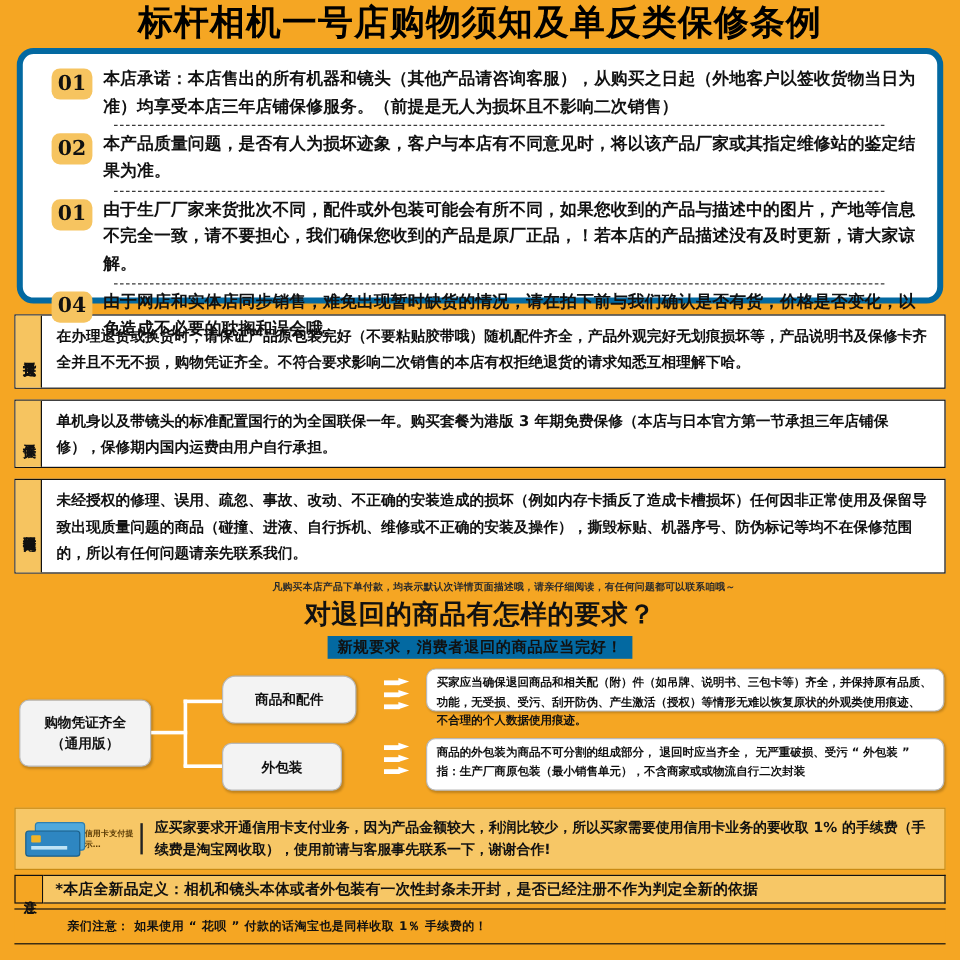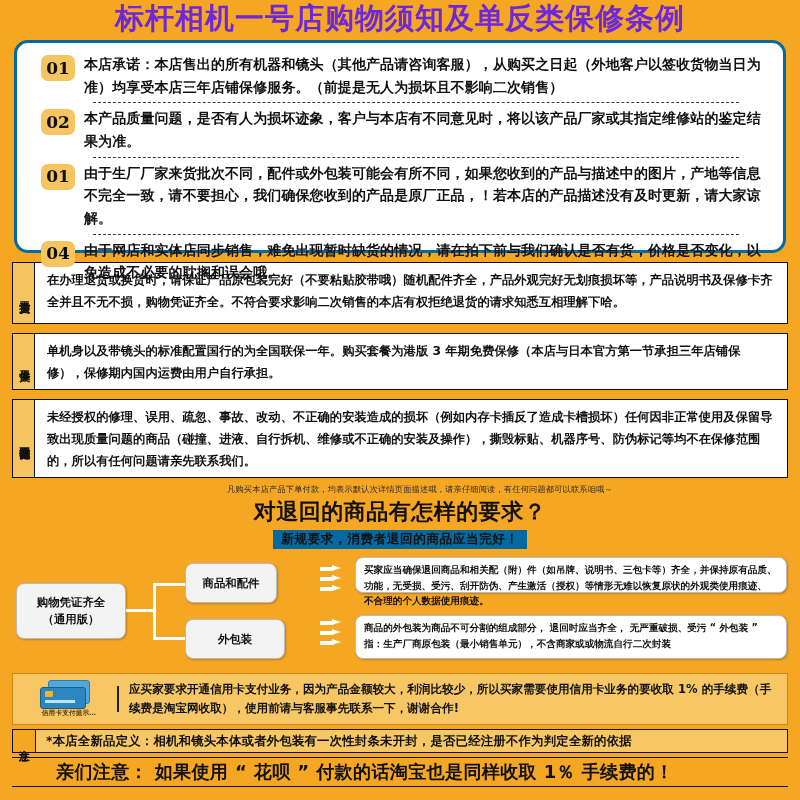--- a/index.html
+++ b/index.html
@@ -17,29 +17,29 @@
     height:38px;
     display:flex;align-items:center;justify-content:center;
     background:#F5A623;
   }
   .title-bar h1{
     margin:0;
     font-family:"DejaVu Serif","Liberation Serif",serif;
     font-weight:700;
     font-size:29px;
     letter-spacing:1px;
-    color:#6d28d9;
+    color:#000000;
     white-space:nowrap;
   }
 
   
   .notice-card{
     margin:2px 14px 0 14px;
     background:#ffffff;
-    border:3px solid #0369a1;
+    border:5px solid #0369a1;
     border-radius:14px;
     padding:6px 10px 4px 10px;
     box-sizing:border-box;
     height:213px;
   }
   .notice-item{
     display:flex;
     align-items:flex-start;
     padding:4px 0 0 0;
   }
@@ -101,21 +101,21 @@
     line-height:1.78;
     font-weight:600;
     color:#111;
   }
   .panel-body p{margin:0;}
 
   
   .disclaimer{
     text-align:center;
     font-size:8.2px;
-    font-weight:400;
+    font-weight:700;
     color:#2b2b2b;
     padding-top:6px;
     letter-spacing:0.2px;
     margin-left:40px;
   }
 
   
   .section-head{
     text-align:center;
     padding-top:2px;
@@ -152,21 +152,21 @@
     box-shadow:1px 1px 2px rgba(0,0,0,.22);
     display:flex;align-items:center;justify-content:center;
     text-align:center;
     font-size:11.4px;
     font-weight:700;
     color:#111;
     line-height:1.45;
     box-sizing:border-box;
   }
   .node-root{left:6px;top:26px;width:110px;height:56px;}
-  .node-a{left:175px;top:6px;width:92px;height:40px;}
+  .node-a{left:175px;top:6px;width:112px;height:40px;border-radius:11px;}
   .node-b{left:175px;top:62px;width:100px;height:40px;}
   .desc{
     position:absolute;
     background:#FFFFFF;
     border:1px solid #B9B9B9;
     border-radius:8px;
     box-shadow:1px 1px 2px rgba(0,0,0,.22);
     font-size:9.6px;
     line-height:1.62;
     font-weight:600;
@@ -206,21 +206,21 @@
     border:1.2px solid #C98A14;
     background:#F7C766;
     display:flex;align-items:center;
     padding:5px 8px;
     box-sizing:border-box;
     height:52px;
   }
   .cc-icon-wrap{
     flex:0 0 auto;
     width:96px;
-    display:flex;flex-direction:column;align-items:center;
+    display:flex;flex-direction:row;align-items:center;
     justify-content:center;
   }
   .cc-cards{position:relative;width:58px;height:28px;}
   .cc-card{
     position:absolute;border-radius:3px;
   }
   .cc-card.back{
     left:8px;top:0;width:40px;height:22px;
     background:#4FA8DC;border:1px solid #2E7FB0;
   }
@@ -276,21 +276,21 @@
   }
   .final-row{
     margin:4px 12px 0 12px;
     border-top:1.4px solid #111;
     border-bottom:1.4px solid #111;
     background:#F5A623;
     height:30px;
     display:flex;align-items:center;
     padding-left:44px;
     box-sizing:border-box;
-    font-size:18px;font-weight:700;color:#111;
+    font-size:10px;font-weight:700;color:#111;
     letter-spacing:0.4px;
   }
 </style>
 </head>
 <body>
 
 <div class="page">
 
   <div class="title-bar">
     <h1>标杆相机一号店购物须知及单反类保修条例</h1>

